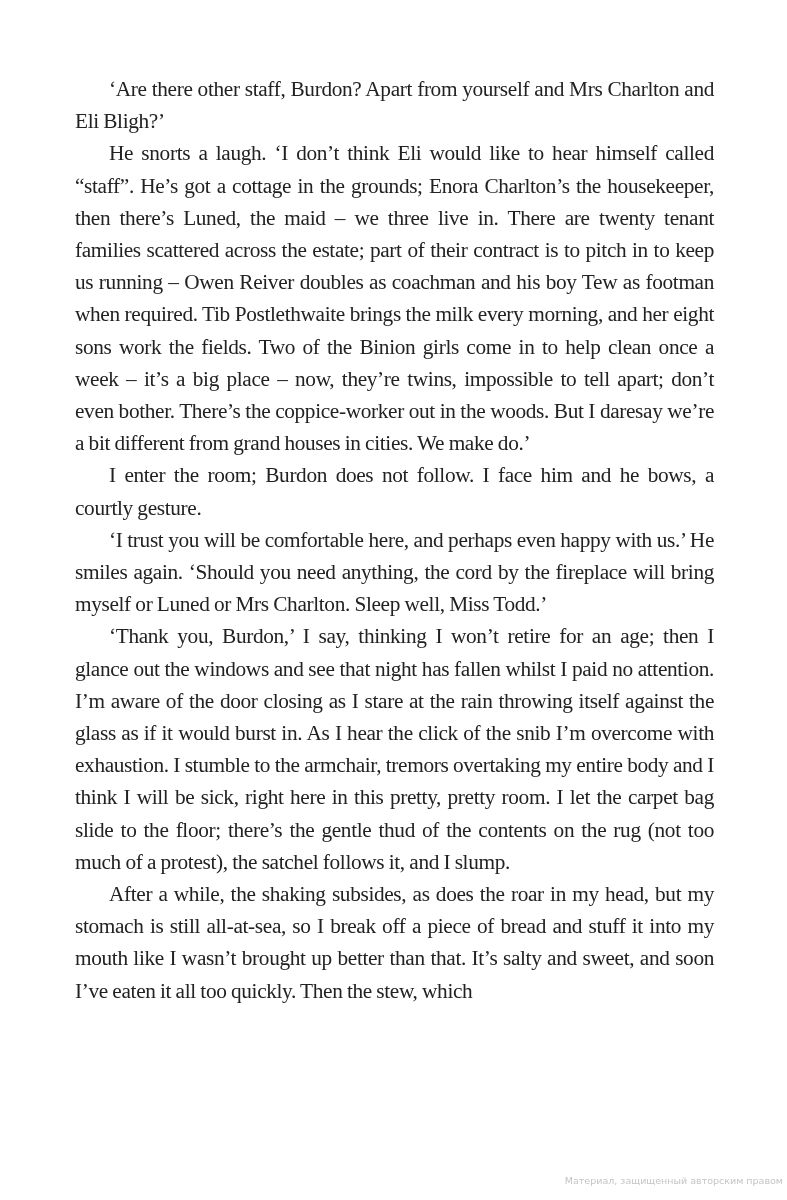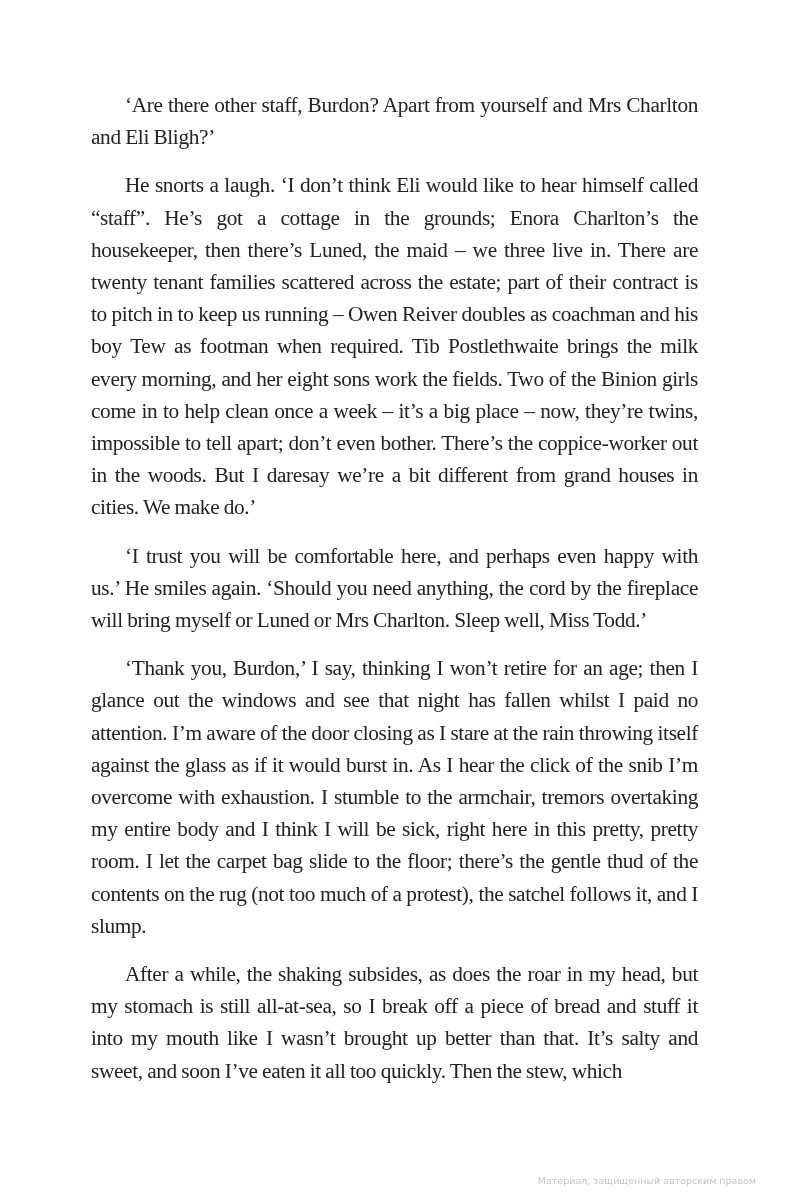--- a/index.html
+++ b/index.html
@@ -10,40 +10,41 @@
     top: 73px;
     width: 639px;
     font-family: "Liberation Serif", "DejaVu Serif", serif;
     font-size: 21.3px;
     line-height: 32.2px;
     color: #222222;
     letter-spacing: -0.35px;
     word-spacing: -0.5px;
   }
   .page p {
-    margin: 16px;
+    margin: 0;
     text-indent: 34px;
     text-align: justify;
     hyphens: none;
   }
   .page p .ital { }
   .watermark {
     position: absolute;
-    right: 31px;
+    right: 4px;
     bottom: 14px;
     font-family: "DejaVu Sans", "Liberation Sans", sans-serif;
     font-size: 9.5px;
     color: #c4c4c4;
     letter-spacing: 0;
   }
 </style>
 </head>
 <body>
 
 <div class="page">
   <p>‘Are there other staff, Burdon? Apart from yourself and Mrs Charlton and Eli Bligh?’</p>
   <p>He snorts a laugh. ‘I don’t think Eli would like to hear himself called “staff”. He’s got a cottage in the grounds; Enora Charlton’s the housekeeper, then there’s Luned, the maid – we three live in. There are twenty tenant families scattered across the estate; part of their contract is to pitch in to keep us running – Owen Reiver doubles as coachman and his boy Tew as footman when required. Tib Postlethwaite brings the milk every morning, and her eight sons work the fields. Two of the Binion girls come in to help clean once a week – it’s a big place – now, they’re twins, impossible to tell apart; don’t even bother. There’s the coppice-worker out in the woods. But I daresay we’re a bit different from grand houses in cities. We make do.’</p>
+  <p>I enter the room; Burdon does not follow. I face him and he bows, a courtly gesture.</p>
   <p>‘I trust you will be comfortable here, and perhaps even happy with us.’ He smiles again. ‘Should you need anything, the cord by the fireplace will bring myself or Luned or Mrs Charlton. Sleep well, Miss Todd.’</p>
   <p><span>‘Thank you, Burdon,’ I say, thinking I won’t retire for an age; then I glance out the windows and see that night has fallen whilst I paid no attention. I’m aware of the door closing as I stare at the rain throwing itself against the glass as if it would burst in. As I hear the </span><span class="ital">click</span><span> of the snib I’m overcome with exhaustion. I stumble to the armchair, tremors overtaking my entire body and I think I will be sick, right here in this pretty, pretty room. I let the carpet bag slide to the floor; there’s the gentle thud of the contents on the rug (not too much of a protest), the satchel follows it, and I slump.</span></p>
   <p>After a while, the shaking subsides, as does the roar in my head, but my stomach is still all-at-sea, so I break off a piece of bread and stuff it into my mouth like I wasn’t brought up better than that. It’s salty and sweet, and soon I’ve eaten it all too quickly. Then the stew, which</p>
 </div>
 
 <div class="watermark">Материал, защищенный авторским правом</div>
 
 </body></html>

